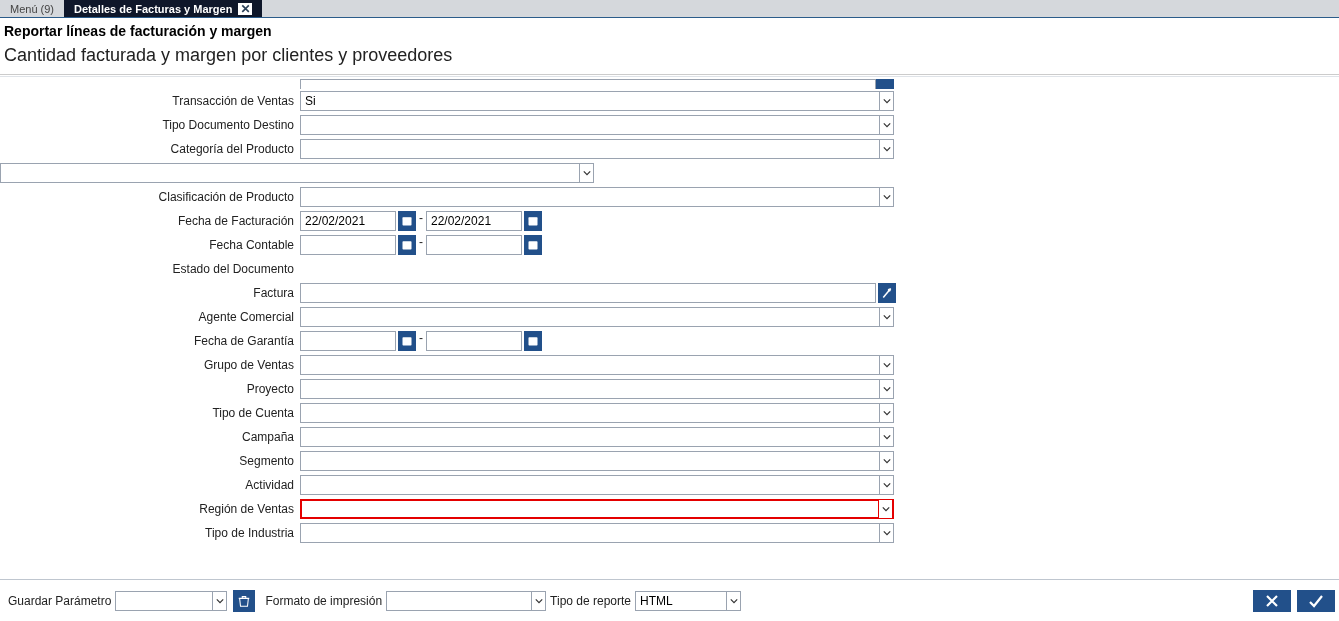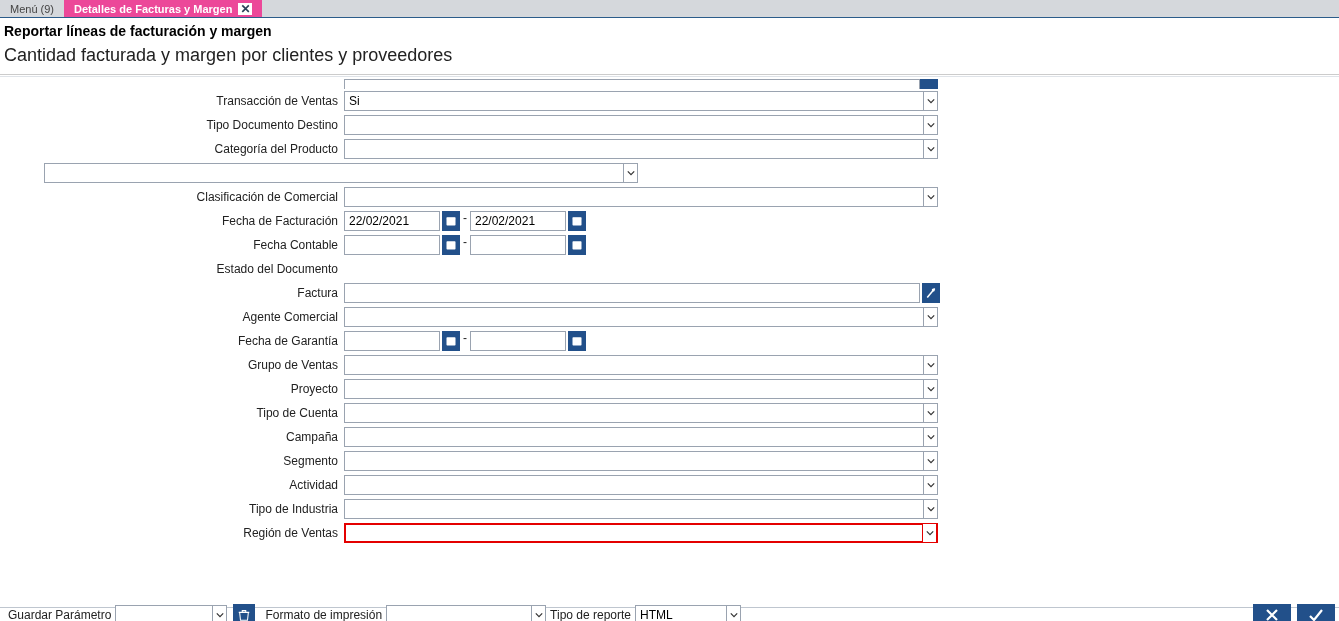--- a/index.html
+++ b/index.html
@@ -20,40 +20,40 @@
 }
 .tab {
   padding: 1px 10px;
   font-size: 11px;
   display: flex;
   align-items: center;
   gap: 6px;
   cursor: pointer;
 }
 .tab.inactive { background: #d5d8dc; color: #444; border-radius: 6px; }
-.tab.active { background: #ec4899; color: #fff; font-weight: 600; }
+.tab.active { background: #0f172a; color: #fff; font-weight: 600; }
 .tab .close { color: #2a4058; font-weight: bold; font-size: 12px; padding: 0 2px; background:#fff; line-height:1; }
 .tab.active .close { color: #2a4058; }
 
 .header {
   padding: 5px 4px 2px;
 }
 .title { font-weight: 700; font-size: 14px; color:#000; }
 .subtitle { font-size: 18px; color: #222; margin-top: 6px; margin-bottom:4px;}
 .divider-top { border-bottom:1px solid #ccc; margin-top:2px;}
 .form-container {
   position: absolute;
   top: 76px;
   left: 0;
   right: 0;
   bottom: 26px;
   overflow-y: scroll;
   border-top:1px solid #dfe3e8;
 }
-.form-inner { padding-top:2px; padding-bottom:4px;padding-left:44px; }
+.form-inner { padding-top:2px; padding-bottom:4px; }
 .row {
   display: flex;
   align-items: center;
   height: 24px;
   margin-bottom: 0px;
 }
 .label {
   width: 300px;
   text-align: right;
   font-size: 12px;
@@ -108,21 +108,21 @@
 
 .cutrow { position:relative; height:10px; overflow:hidden; }
 .cutrow .inner { position:absolute; bottom:-10px; left:0; right:0; display:flex; align-items:center; height:20px;}
 .cutrow .lbl { width:300px; }
 .cut-combo { width:576px; border:1px solid #9aa3b0; border-bottom:none; height:20px; background:#fff;}
 .cut-look { width:18px;height:20px;background:#22508a;}
 
 .footer {
   position:absolute;
   left:0; right:0; bottom:0;
-  height:14px;
+  height:42px;
   border-top:1px solid #bfc6cf;
   display:flex;
   align-items:center;
   padding:2px 4px;
   background:#fff;
 }
 .footer .flabel { font-size:12px; color:#222; padding:0 4px;}
 .footer .fcombo { border:1px solid #9aa3b0; height:20px; display:flex; background:#fff;}
 .footer .fcombo input{ border:none;outline:none;font-size:12px;padding:0 4px;height:18px;background:transparent;}
 .footer .fcombo .dd{ width:14px;border-left:1px solid #9aa3b0;display:flex;align-items:center;justify-content:center;cursor:pointer;}
@@ -216,21 +216,21 @@
               <svg viewBox="0 0 10 10">
                 <path d="M1 3l4 4 4-4" stroke="#333" fill="none" stroke-width="1.5"></path>
               </svg>
             </div>
         </div>
       </div>
     </div>
 
 
     <div class="row">
-      <div class="label">Clasificación de Comercial</div>
+      <div class="label">Clasificación de Producto</div>
       <div class="ctrl">
         <div class="combo wide">
           <input class="combo-input" value="" style="">
           <div class="combo-btn">
               <svg viewBox="0 0 10 10">
                 <path d="M1 3l4 4 4-4" stroke="#333" fill="none" stroke-width="1.5"></path>
               </svg>
             </div>
         </div>
       </div>
@@ -419,39 +419,39 @@
           <div class="combo-btn">
               <svg viewBox="0 0 10 10">
                 <path d="M1 3l4 4 4-4" stroke="#333" fill="none" stroke-width="1.5"></path>
               </svg>
             </div>
         </div>
       </div>
     </div>
 
     <div class="row">
+      <div class="label">Región de Ventas</div>
+      <div class="ctrl">
+        <div class="combo wide redbox">
+          <input class="combo-input" value="" style="">
+          <div class="combo-btn" style="border-left:1px solid #e40000;">
+              <svg viewBox="0 0 10 10">
+                <path d="M1 3l4 4 4-4" stroke="#333" fill="none" stroke-width="1.5"></path>
+              </svg>
+            </div>
+        </div>
+      </div>
+    </div>
+
+    <div class="row">
       <div class="label">Tipo de Industria</div>
       <div class="ctrl">
         <div class="combo wide">
           <input class="combo-input" value="" style="">
           <div class="combo-btn">
-              <svg viewBox="0 0 10 10">
-                <path d="M1 3l4 4 4-4" stroke="#333" fill="none" stroke-width="1.5"></path>
-              </svg>
-            </div>
-        </div>
-      </div>
-    </div>
-
-    <div class="row">
-      <div class="label">Región de Ventas</div>
-      <div class="ctrl">
-        <div class="combo wide redbox">
-          <input class="combo-input" value="" style="">
-          <div class="combo-btn" style="border-left:1px solid #e40000;">
               <svg viewBox="0 0 10 10">
                 <path d="M1 3l4 4 4-4" stroke="#333" fill="none" stroke-width="1.5"></path>
               </svg>
             </div>
         </div>
       </div>
     </div>
 
   </div>
 </div>

